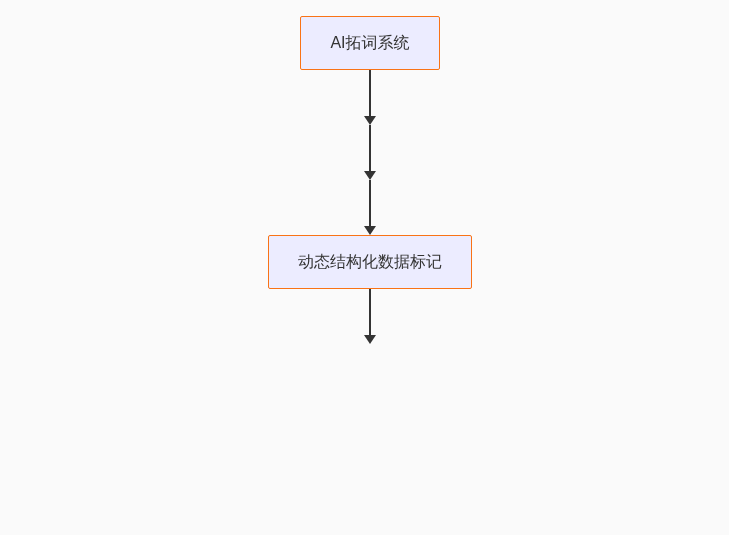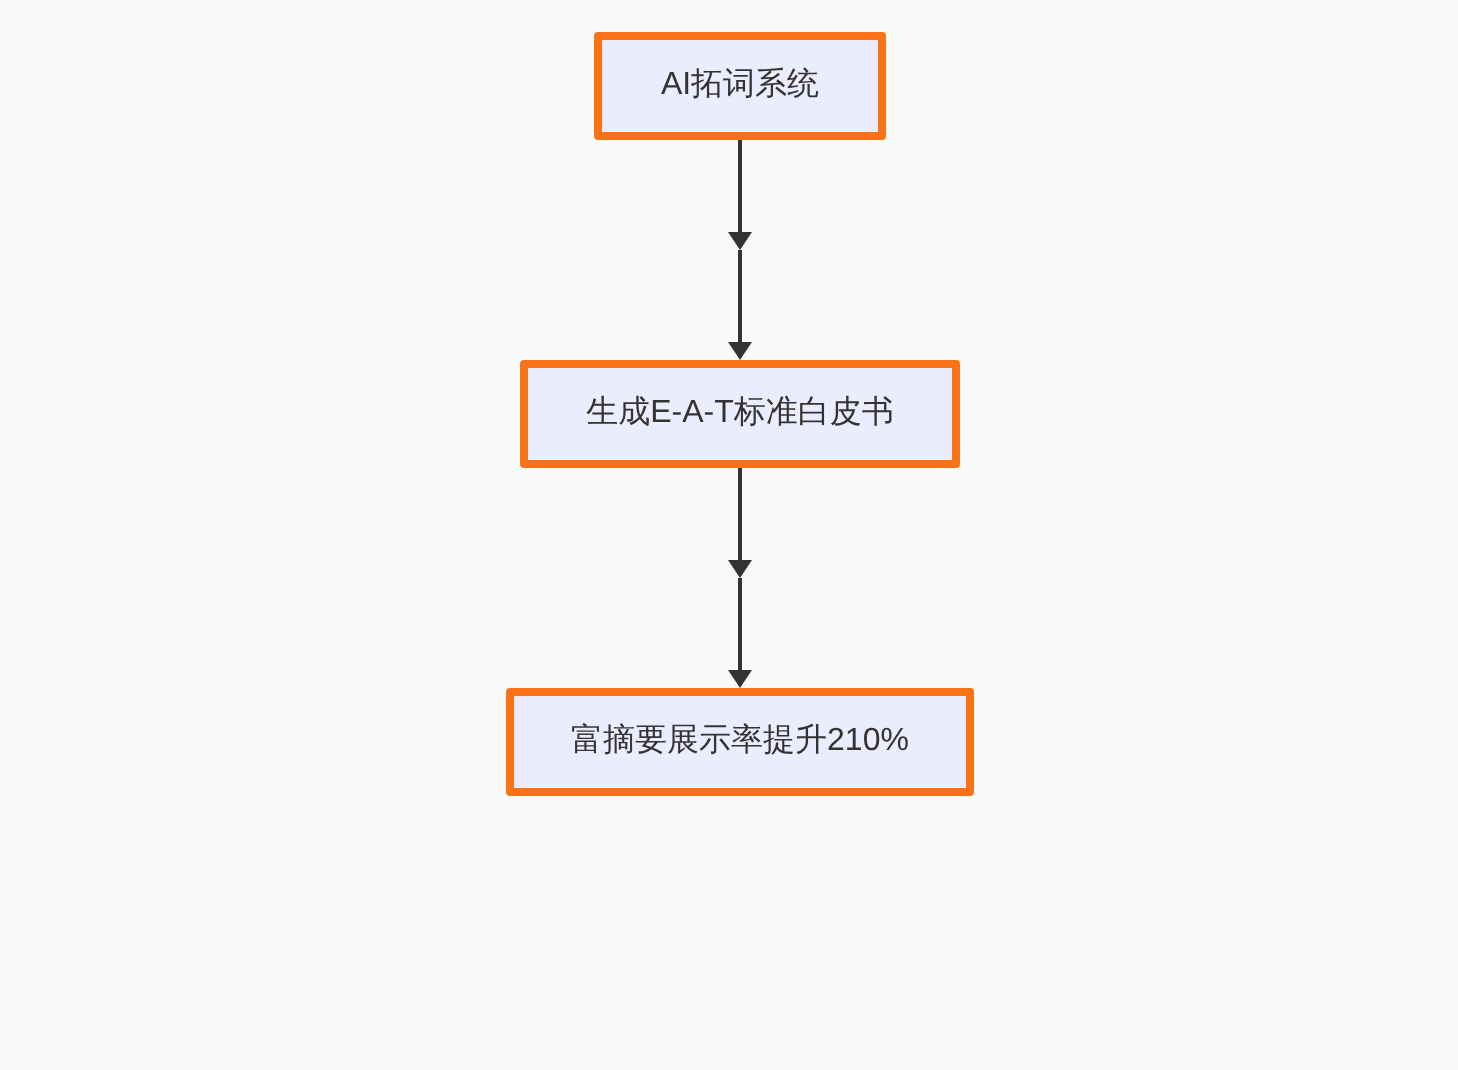--- a/index.html
+++ b/index.html
@@ -22,21 +22,21 @@
     margin-left: 11px; 
   }
   .node {
     box-sizing: border-box;
     height: 54px;
     padding: 0 29px;
     display: flex;
     align-items: center;
     justify-content: center;
     background: #ececff;
-    border: 4px solid #f97316;
+    border: 1px solid #f97316;
     border-radius: 2px;
     color: #333333;
     font-size: 16px;
     line-height: 1;
     white-space: nowrap;
   }
   .arrow {
     height: 55px;
     display: flex;
     flex-direction: column;
@@ -69,33 +69,30 @@
       <div class="line"></div>
       <div class="head"></div>
     </div>
 
 
     <div class="arrow">
       <div class="line"></div>
       <div class="head"></div>
     </div>
 
+
+    <div class="arrow">
+      <div class="line"></div>
+      <div class="head"></div>
+    </div>
+
     <div class="node">
-      <span>生成E-A-T标准白皮书</span>
+      <span>动态结构化数据标记</span>
     </div>
 
     <div class="arrow">
       <div class="line"></div>
       <div class="head"></div>
     </div>
 
 
-    <div class="arrow">
-      <div class="line"></div>
-      <div class="head"></div>
-    </div>
-
-    <div class="node">
-      <span>富摘要展示率提升210%</span>
-    </div>
-
   </div>
 </div>
 
 </body></html>

